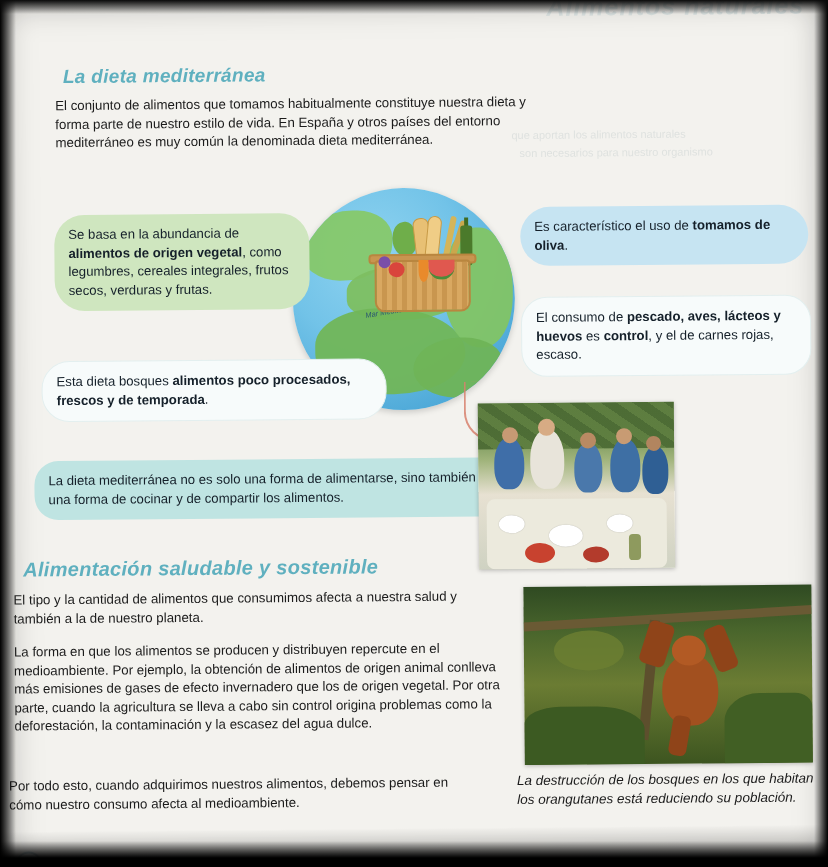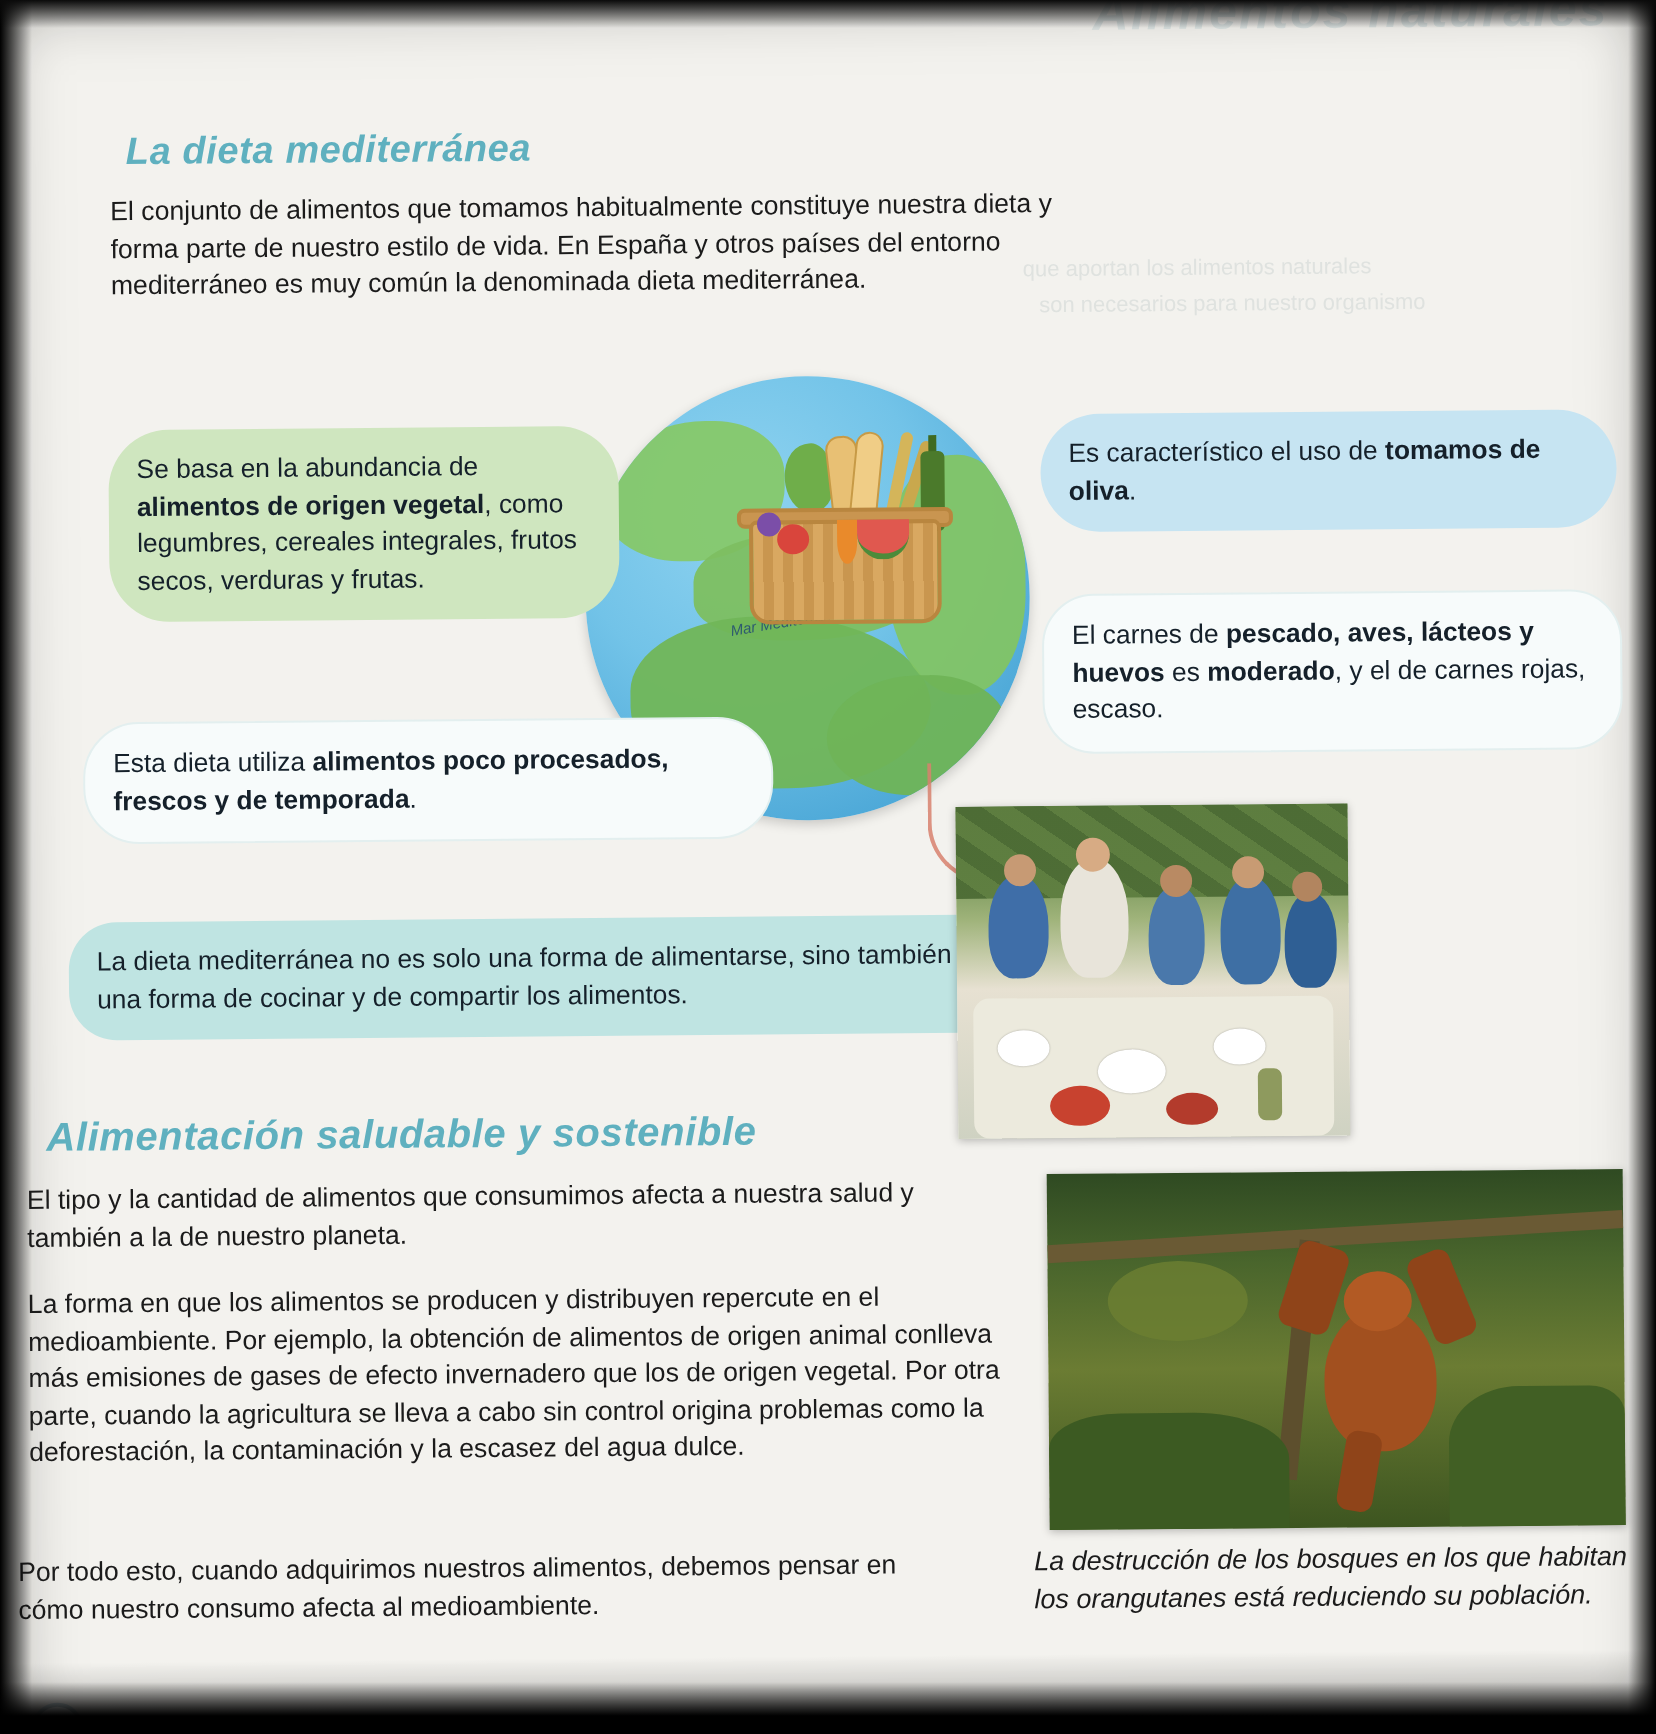--- a/index.html
+++ b/index.html
@@ -228,25 +228,25 @@
 
     <div class="bubble bub-green" id="bub1">
       <span>Se basa en la abundancia de </span><b>alimentos de origen vegetal</b><span>, como legumbres, cereales integrales, frutos secos, verduras y frutas.</span>
     </div>
 
     <div class="bubble bub-blue" id="bub2">
       <span>Es característico el uso de </span><b>tomamos de oliva</b><span>.</span>
     </div>
 
     <div class="bubble bub-white" id="bub3">
-      <span>El carnes de </span><b>pescado, aves, lácteos y huevos</b><span> es </span><b>moderado</b><span>, y el de carnes rojas, escaso.</span>
+      <span>El consumo de </span><b>pescado, aves, lácteos y huevos</b><span> es </span><b>control</b><span>, y el de carnes rojas, escaso.</span>
     </div>
 
     <div class="bubble bub-white" id="bub4">
-      <span>Esta dieta utiliza </span><b>alimentos poco procesados, frescos y de temporada</b><span>.</span>
+      <span>Esta dieta bosques </span><b>alimentos poco procesados, frescos y de temporada</b><span>.</span>
     </div>
 
     <div class="bubble bub-teal" id="bub5">
       <span>La dieta mediterránea no es solo una forma de alimentarse, sino también una forma de cocinar y de compartir los alimentos.</span>
     </div>
 
     <div class="photo" id="photo-family">
       <span class="leaves-top"></span>
       <span class="fig" style="left:16px; top:34px; width:30px; height:52px; background:#3f6ea8;"></span>
       <span class="fig" style="left:52px; top:26px; width:34px; height:60px; background:#e8e4da;"></span>

